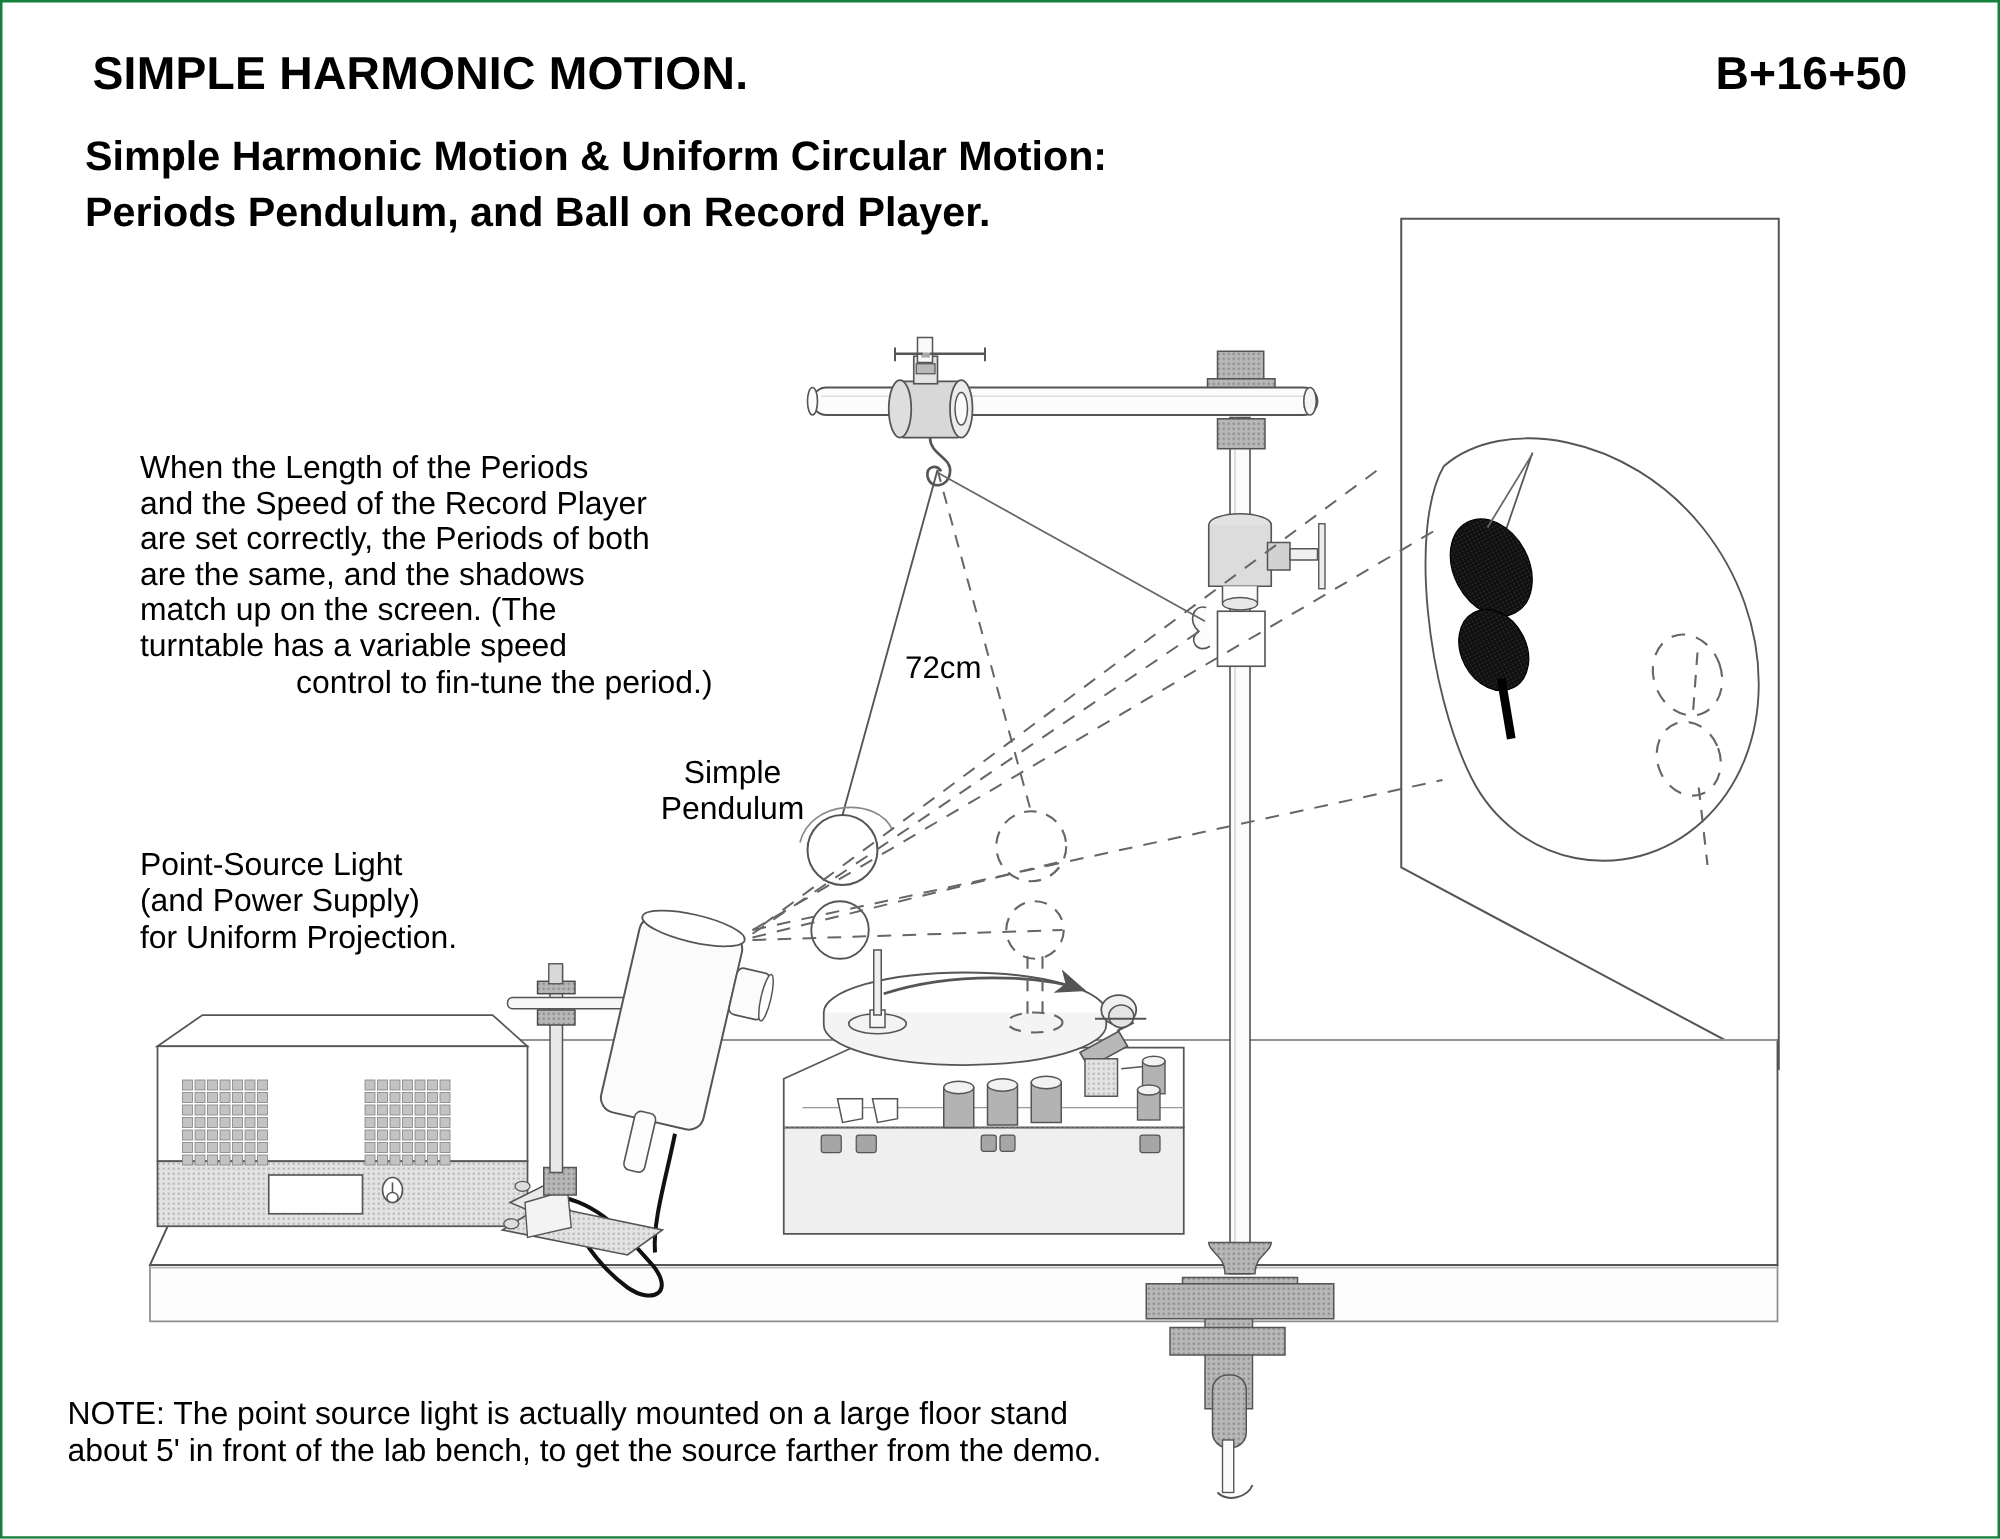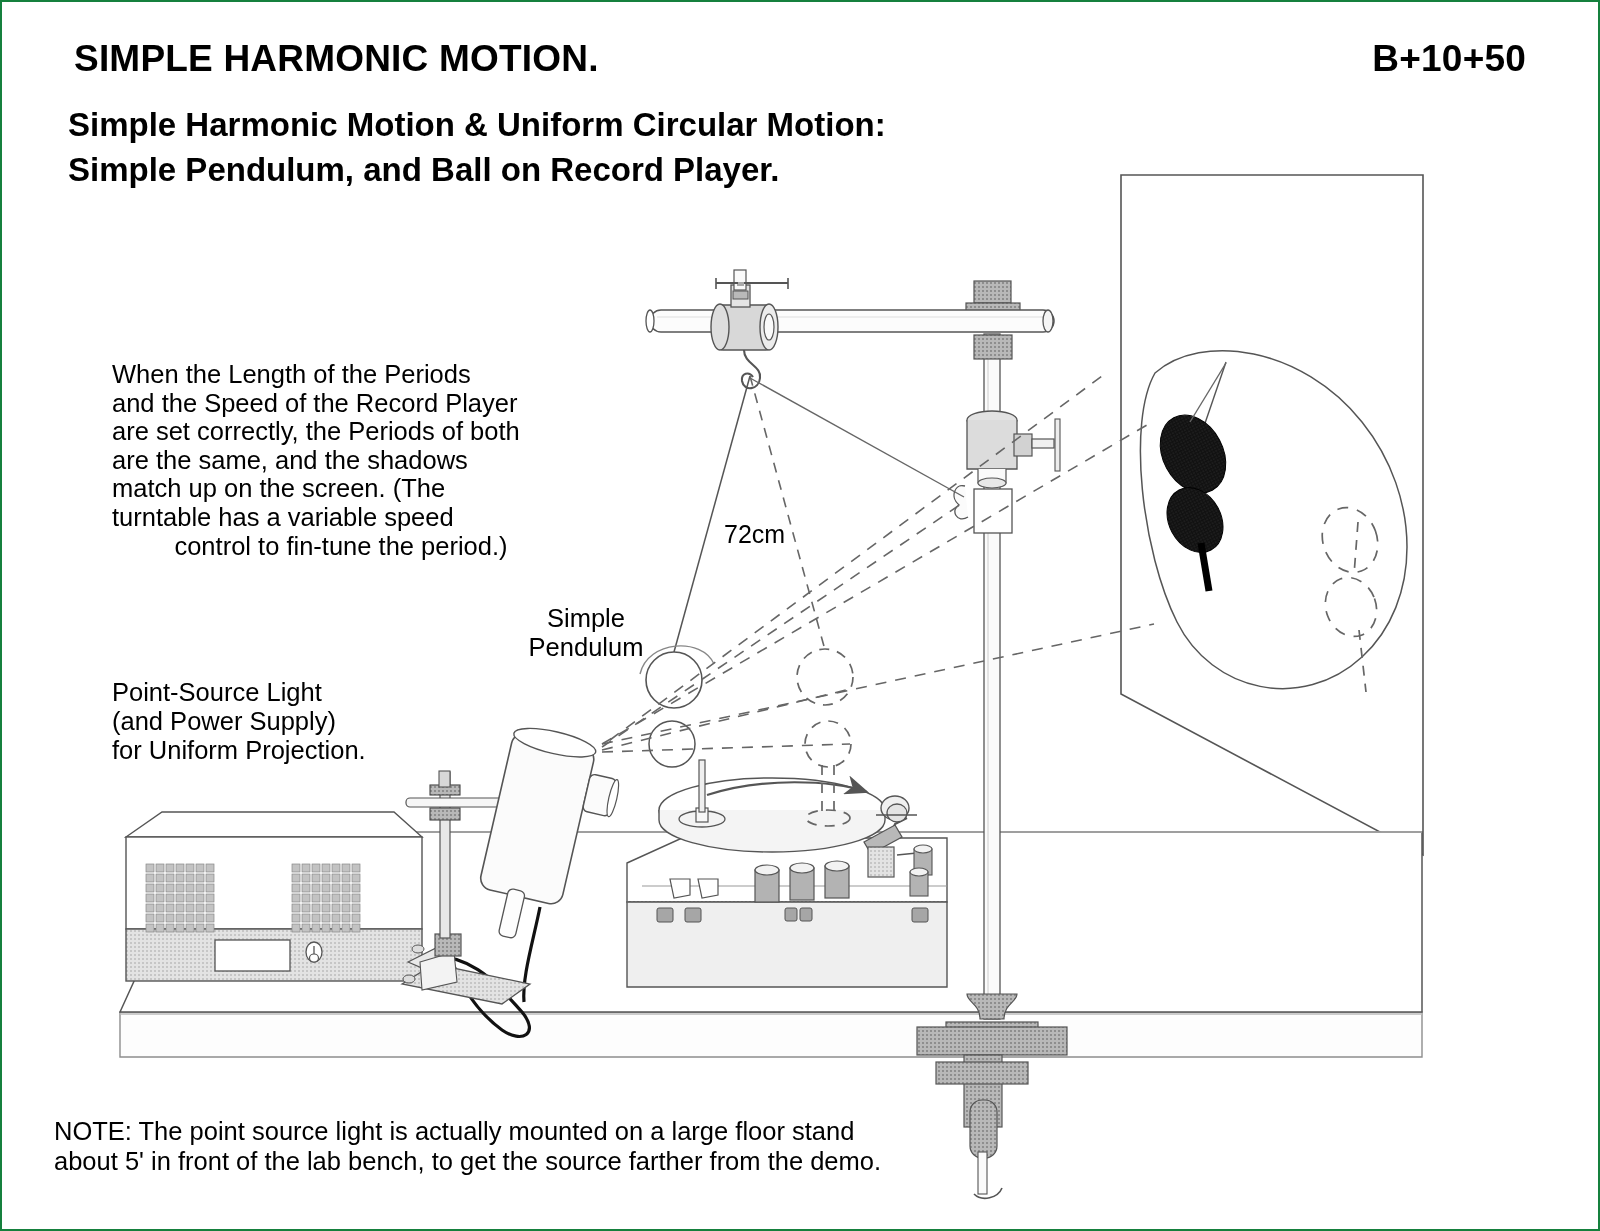--- a/index.html
+++ b/index.html
@@ -31,21 +31,21 @@
   #subtitle{
     position:absolute; left:66px; top:100px;
     font-size:33px; line-height:45px; font-weight:bold;
   }
   #para{
     position:absolute; left:110px; top:358px;
     width:458px;
     font-size:25.5px; line-height:28.6px;
     text-align:justify;
   }
-  #para .lastline{ text-align:center; }
+  #para .lastline{ text-align:right; }
   #lbl-light{
     position:absolute; left:110px; top:676px;
     font-size:25.5px; line-height:29px;
   }
   #lbl-pend{
     position:absolute; left:510px; top:602px;
     font-size:25.5px; line-height:29px; text-align:center; width:148px;
   }
   #lbl-72{
     position:absolute; left:722px; top:518px;
@@ -64,24 +64,24 @@
     font-size:25.5px; line-height:29.5px;
   }
   svg{position:absolute; left:0; top:0;}
 </style>
 </head>
 <body>
 
 <div id="sheet">
 
   <div id="title">SIMPLE HARMONIC MOTION.</div>
-  <div id="code">B+10+50</div>
+  <div id="code">B+16+50</div>
   <div id="subtitle">
     <div>Simple Harmonic Motion &amp; Uniform Circular Motion:</div>
-    <div>Simple Pendulum, and Ball on Record Player.</div>
+    <div>Periods Pendulum, and Ball on Record Player.</div>
   </div>
 
   <svg width="1600" height="1231" viewBox="0 0 1600 1231">
     <defs>
       <pattern id="dots" width="4" height="4" patternUnits="userSpaceOnUse">
         <rect width="4" height="4" fill="#e3e3e3"></rect>
         <circle cx="1" cy="1" r="0.75" fill="#9a9a9a"></circle>
       </pattern>
       <pattern id="dotsDark" width="4" height="4" patternUnits="userSpaceOnUse">
         <rect width="4" height="4" fill="#b8b8b8"></rect>

